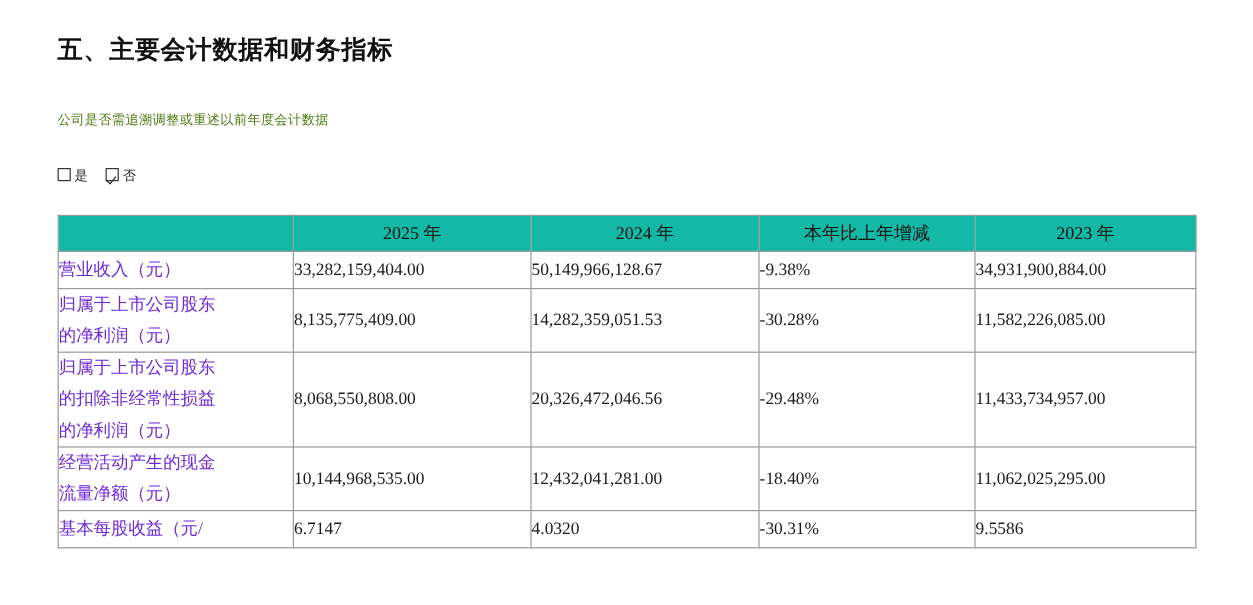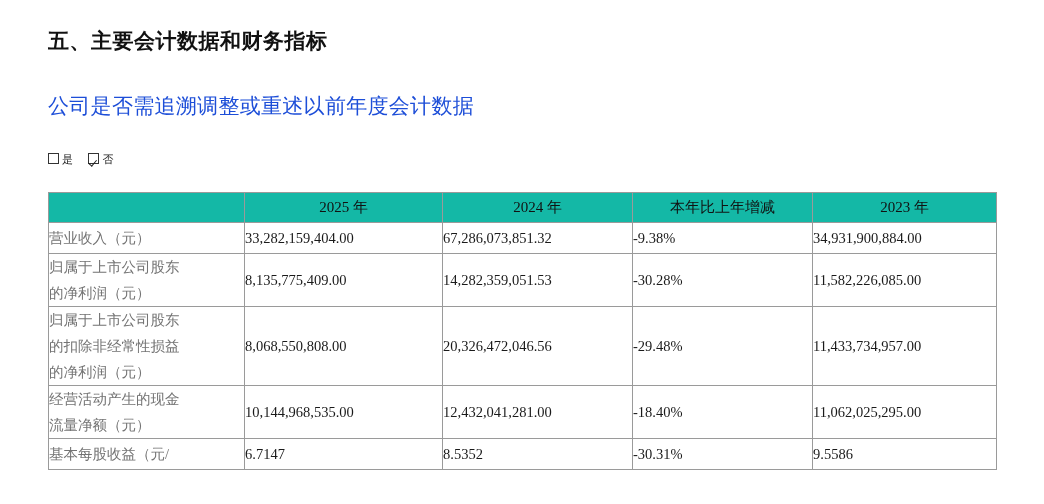--- a/index.html
+++ b/index.html
@@ -24,24 +24,24 @@
   .section-title {
     font-family: "Liberation Sans", "DejaVu Sans", sans-serif;
     font-weight: bold;
     font-size: 21px;
     letter-spacing: 0.5px;
     margin: 0;
     padding-top: 27px;
     color: #111111;
   }
   .para {
-    font-size: 21px;
+    font-size: 11px;
     margin: 0;
     padding-top: 37px;
-    color: #1d4ed8;
+    color: #4d7c0f;
     letter-spacing: 0.3px;
   }
   .choice-row {
     padding-top: 32px;
     font-size: 11px;
     color: #1a1a1a;
     letter-spacing: 0.3px;
   }
   .choice {
     display: inline-block;
@@ -91,21 +91,21 @@
   }
   .c0 { width: 196px; }
   .c1 { width: 198px; }
   .c2 { width: 190px; }
   .c3 { width: 180px; }
   .c4 { width: 184px; }
   td.label {
     text-align: left;
     padding: 7px 8px 7px 9px;
     line-height: 26px;
-    color: #737373;
+    color: #6d28d9;
   }
   td.num {
     padding: 7px 10px 7px 6px;
     line-height: 26px;
     color: #1a1a1a;
     font-variant-numeric: tabular-nums;
   }
   tr.r1 td { height: 30px; }
 </style>
 </head>
@@ -140,21 +140,21 @@
         <th>2025 年</th>
         <th>2024 年</th>
         <th>本年比上年增减</th>
         <th>2023 年</th>
       </tr>
     </thead>
     <tbody>
       <tr class="r1">
         <td class="label">营业收入（元）</td>
         <td class="num">33,282,159,404.00</td>
-        <td class="num">67,286,073,851.32</td>
+        <td class="num">50,149,966,128.67</td>
         <td class="num">-9.38%</td>
         <td class="num">34,931,900,884.00</td>
       </tr>
       <tr>
         <td class="label">归属于上市公司股东<br>的净利润（元）</td>
         <td class="num">8,135,775,409.00</td>
         <td class="num">14,282,359,051.53</td>
         <td class="num">-30.28%</td>
         <td class="num">11,582,226,085.00</td>
       </tr>
@@ -168,20 +168,20 @@
       <tr>
         <td class="label">经营活动产生的现金<br>流量净额（元）</td>
         <td class="num">10,144,968,535.00</td>
         <td class="num">12,432,041,281.00</td>
         <td class="num">-18.40%</td>
         <td class="num">11,062,025,295.00</td>
       </tr>
       <tr class="r1">
         <td class="label">基本每股收益（元/</td>
         <td class="num">6.7147</td>
-        <td class="num">8.5352</td>
+        <td class="num">4.0320</td>
         <td class="num">-30.31%</td>
         <td class="num">9.5586</td>
       </tr>
     </tbody>
   </table>
 
 </div>
 
 </body></html>

